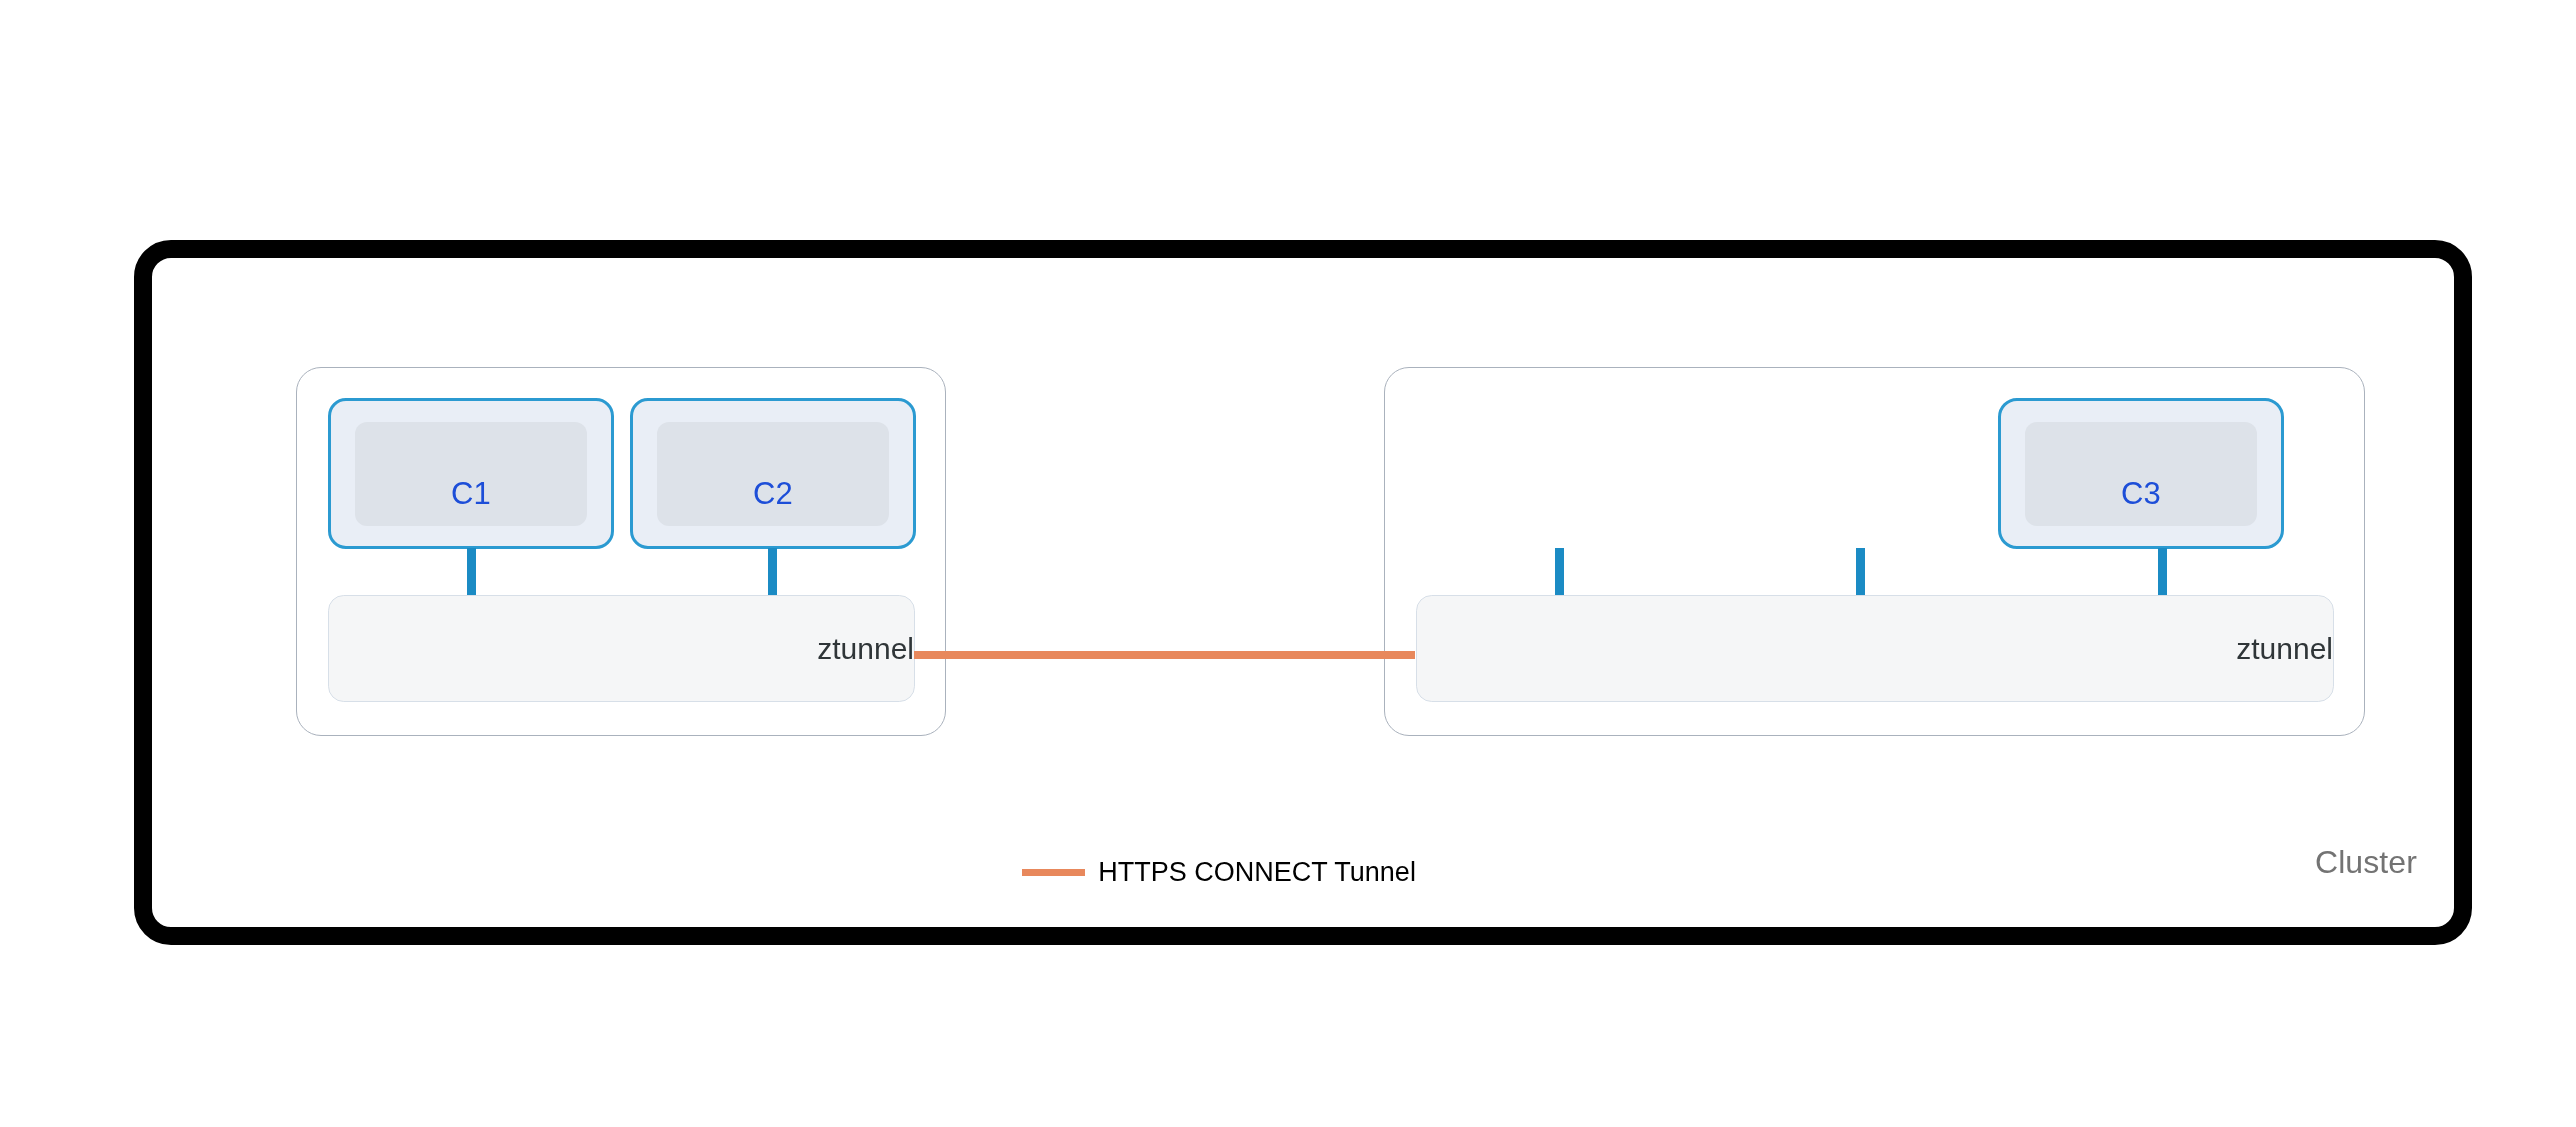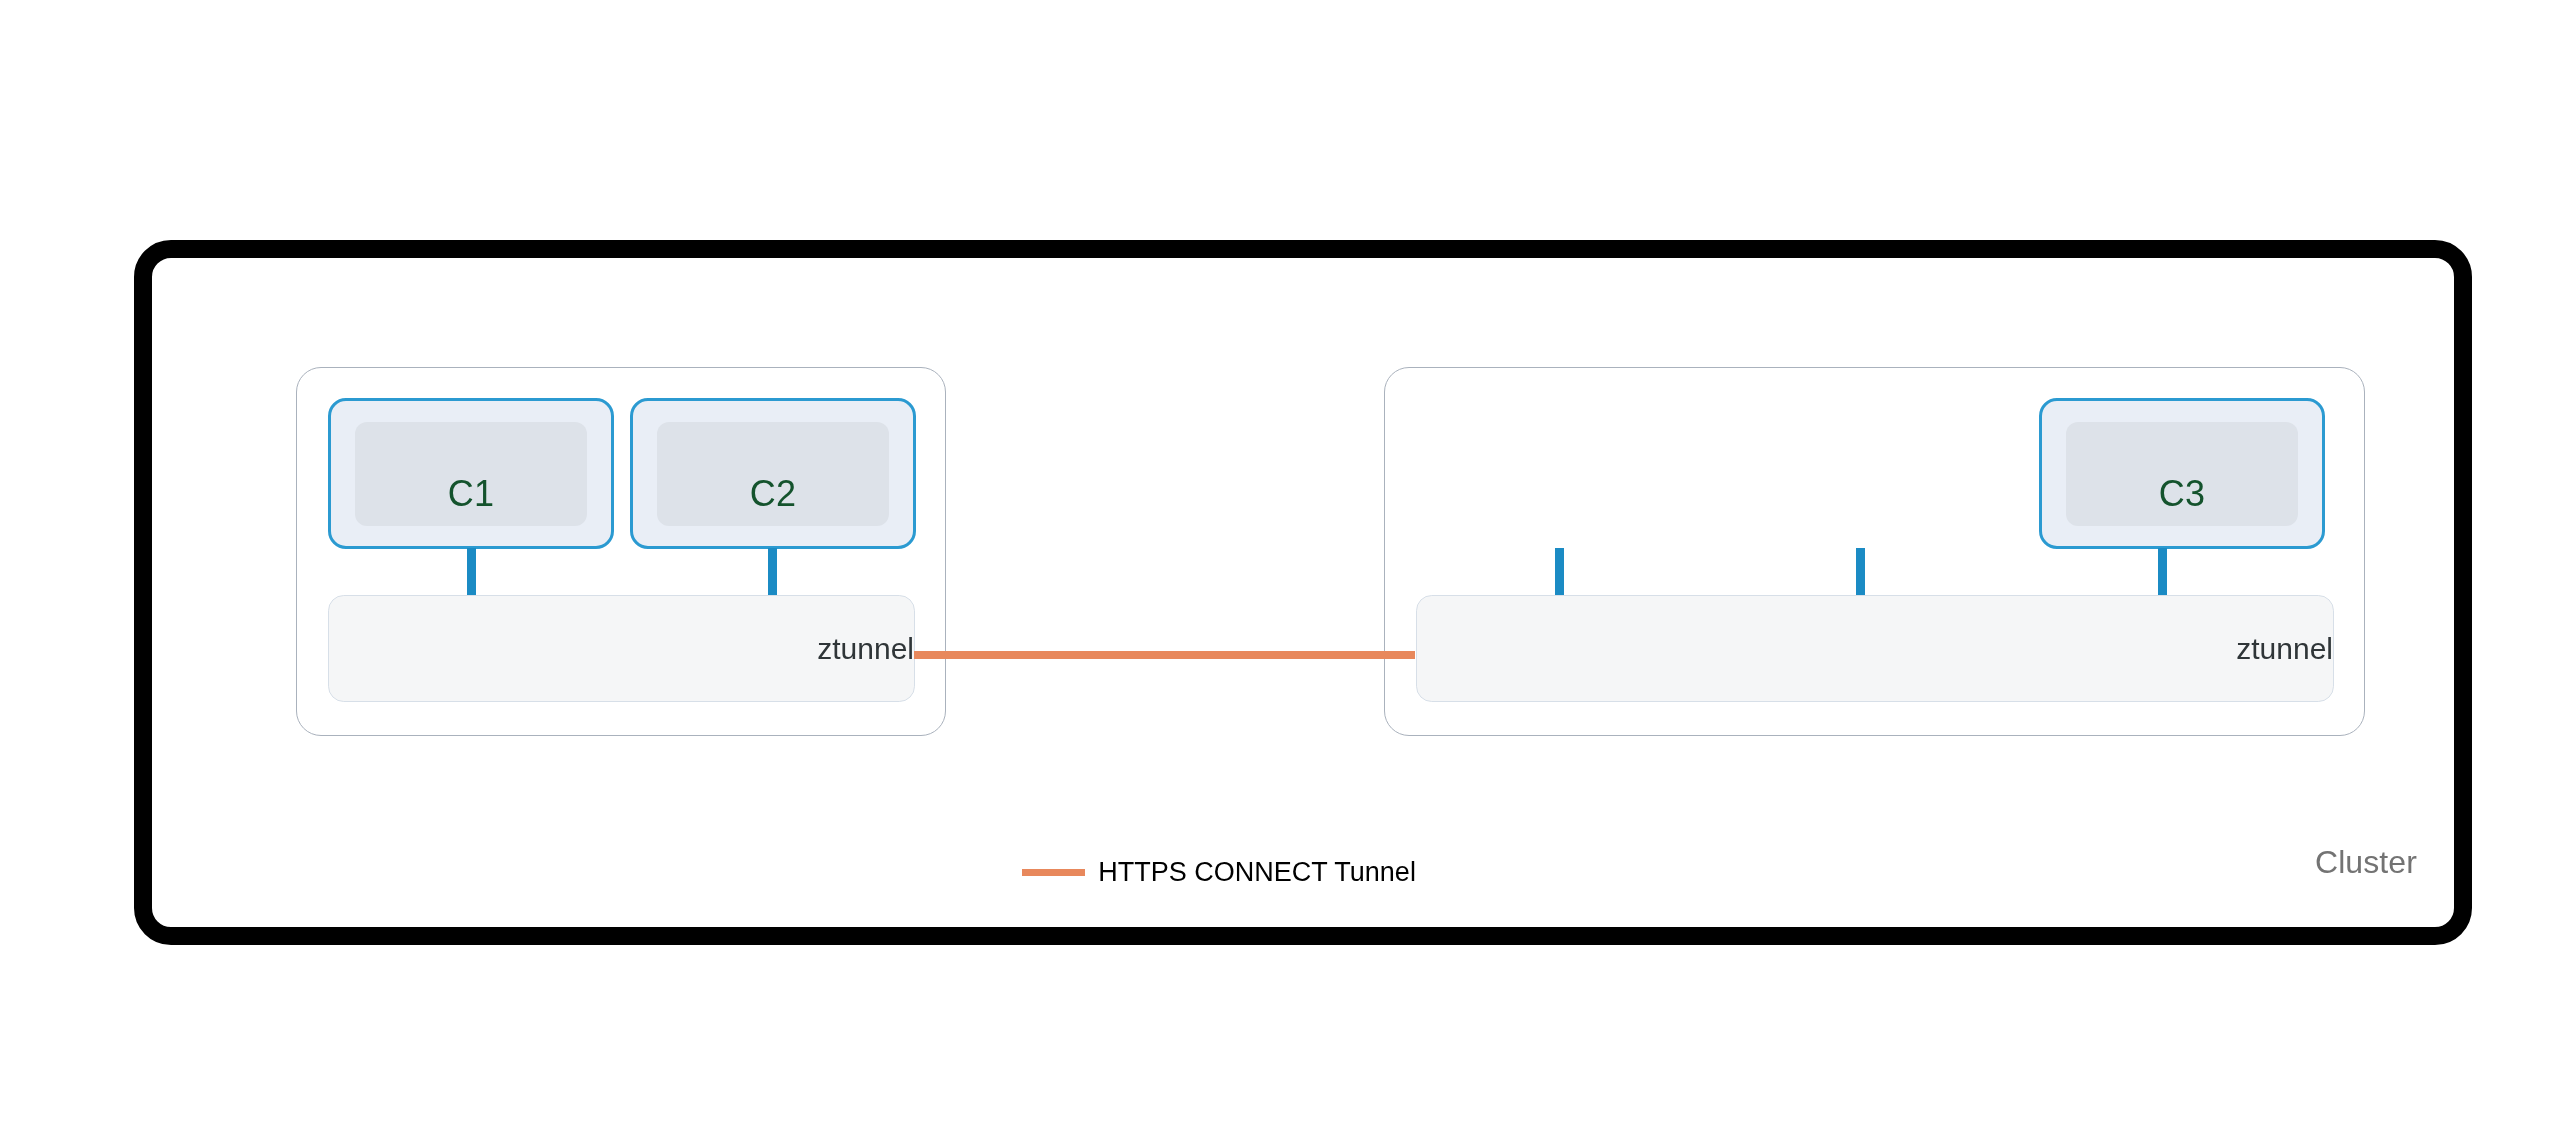--- a/index.html
+++ b/index.html
@@ -71,22 +71,22 @@
     right: 24px;
     top: 20.5px;
     bottom: 20.5px;
     background: #dde2e9;
     border-radius: 12px;
     display: flex;
     align-items: center;
     justify-content: center;
   }
   .workload-label {
-    font-size: 36px;
-    color: #14532d;
+    font-size: 31px;
+    color: #1d4ed8;
     letter-spacing: 0.3px;
     line-height: 1;
     margin-top: 40px;
   }
 
   
   .stub {
     position: absolute;
     width: 8.5px;
     height: 48px;
@@ -173,21 +173,21 @@
 
       <div class="ztunnel left">
         <span class="ztunnel-label">ztunnel</span>
       </div>
     </div>
 
     <div class="node-group right" style="left:1232px; top:109px;">
 
 
 
-      <div class="workload" style="left:654px;">
+      <div class="workload" style="left:613px;border-radius:19px;">
         <div class="workload-inner">
           <span class="workload-label">C3</span>
         </div>
       </div>
 
       <div class="stub" style="left:170px;"></div>
       <div class="stub" style="left:471px;"></div>
       <div class="stub" style="left:773px;"></div>
 
       <div class="ztunnel right">

